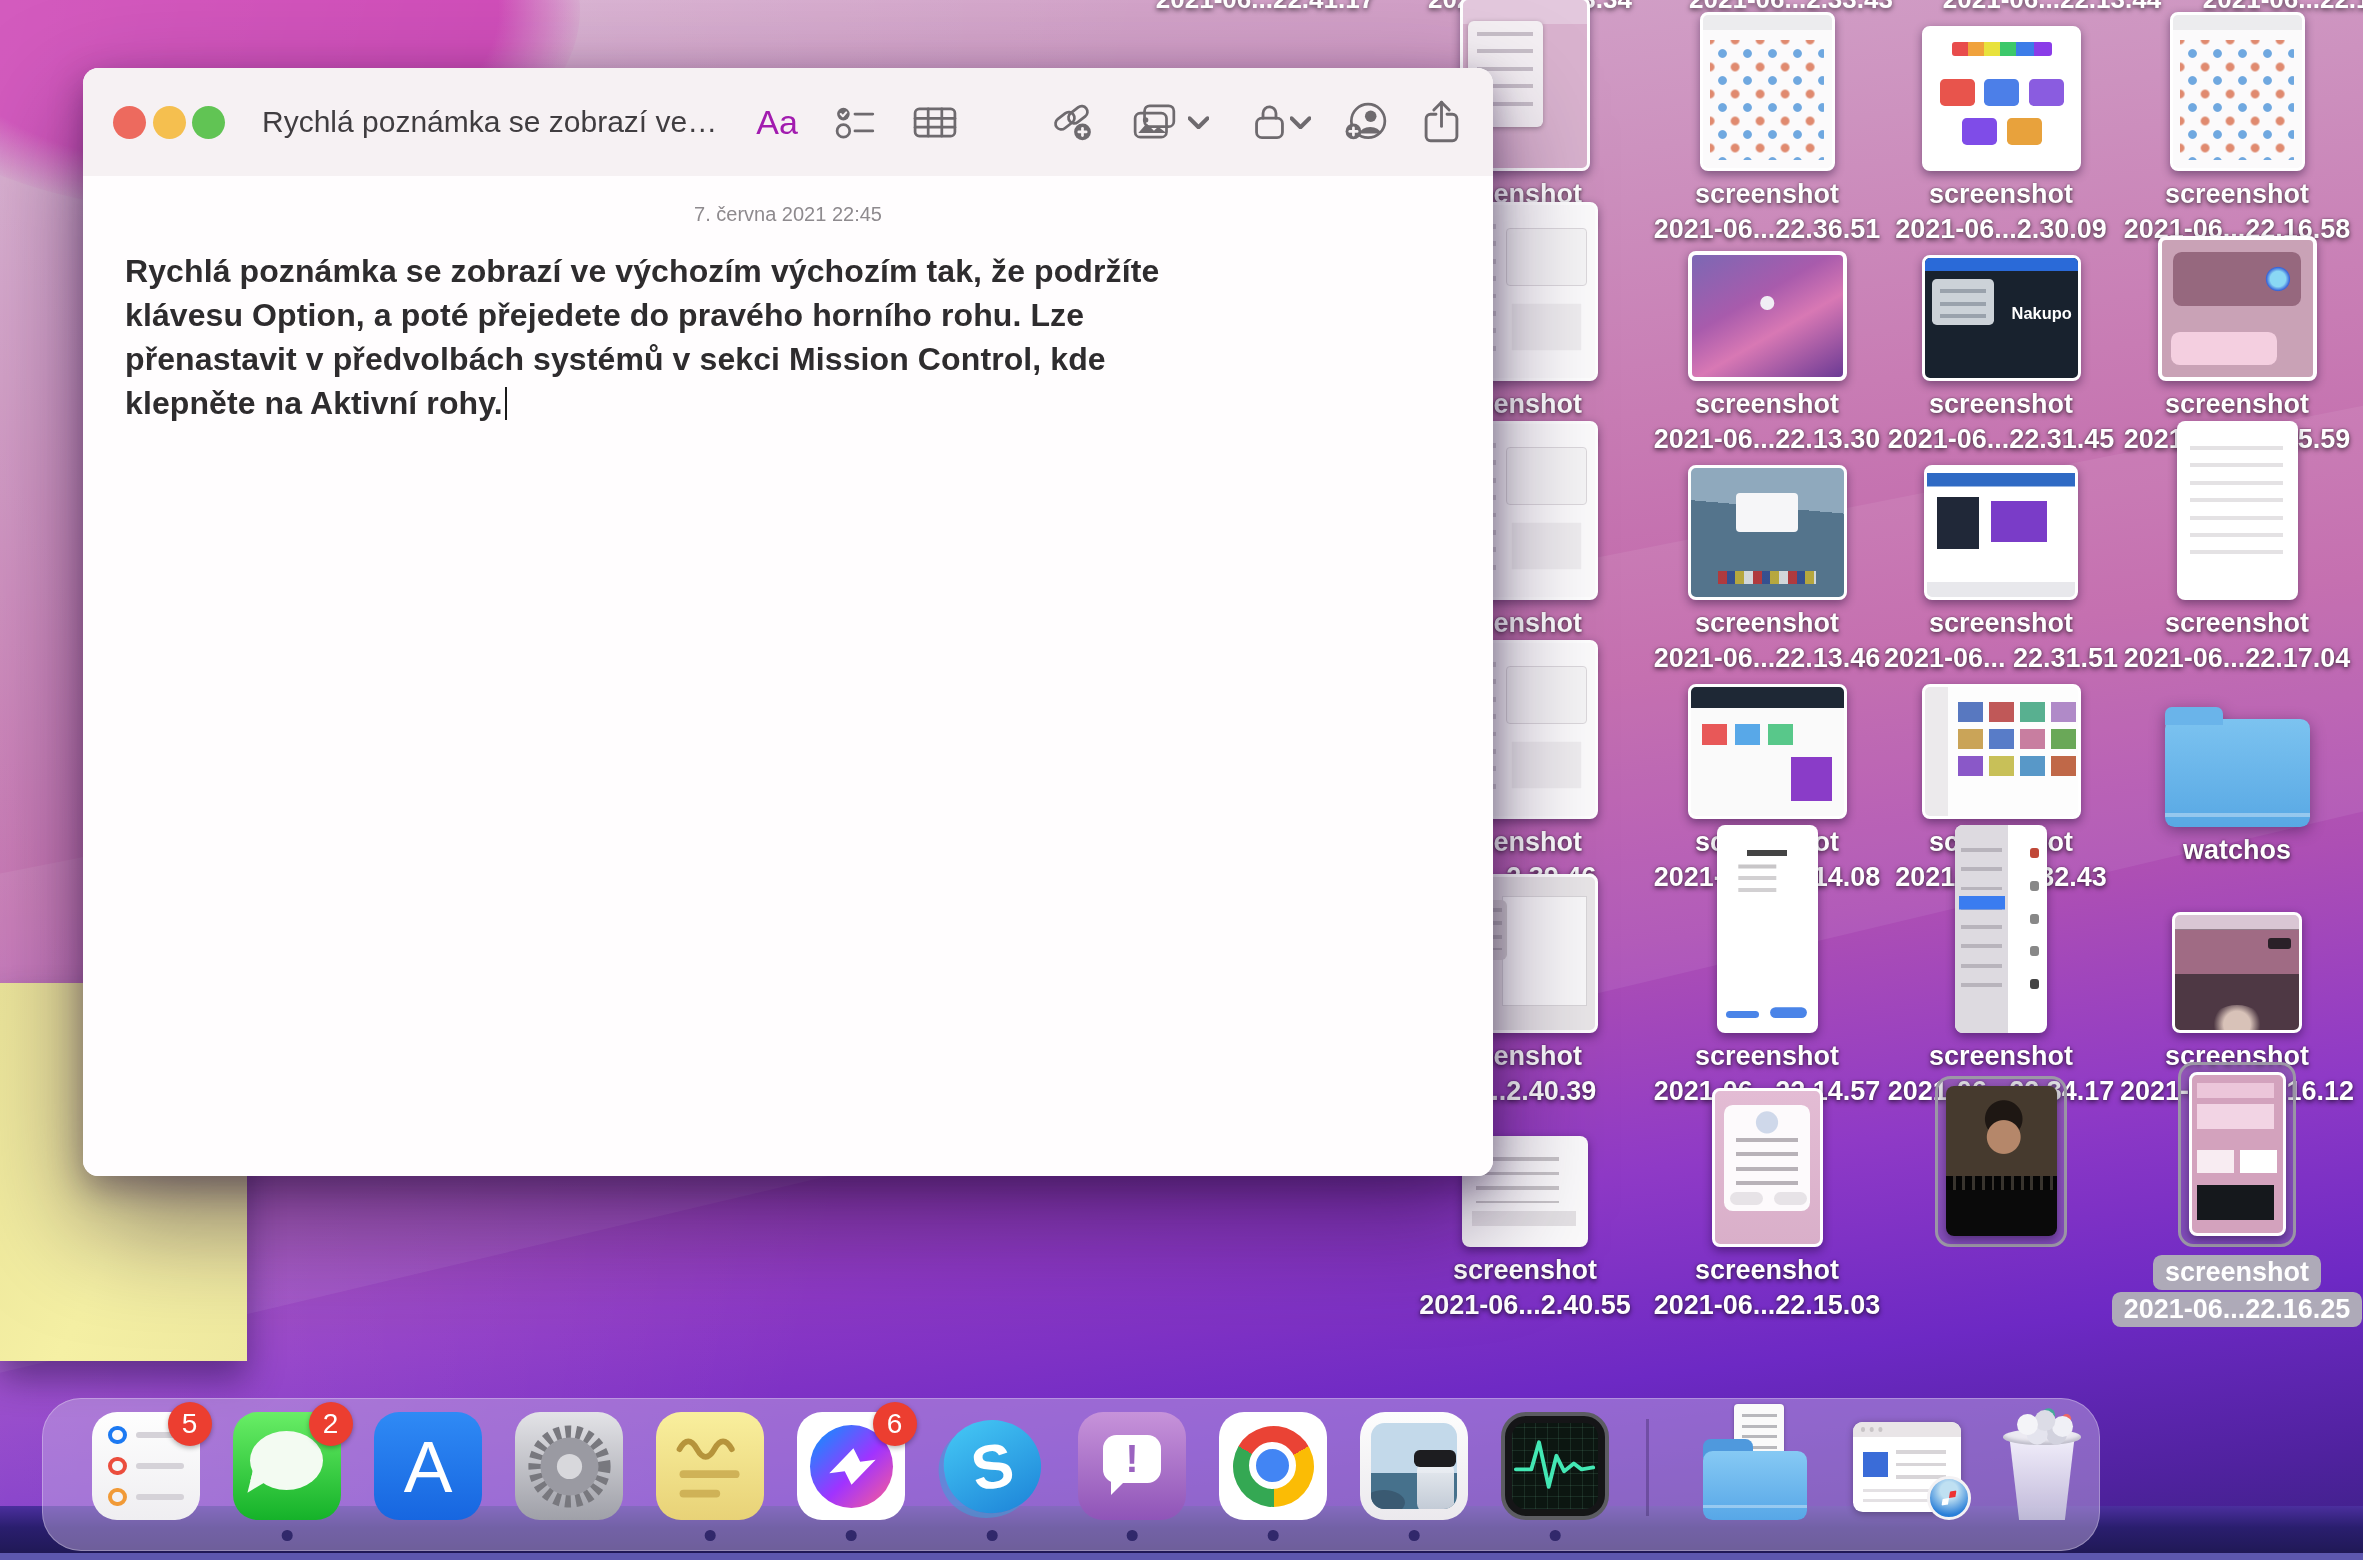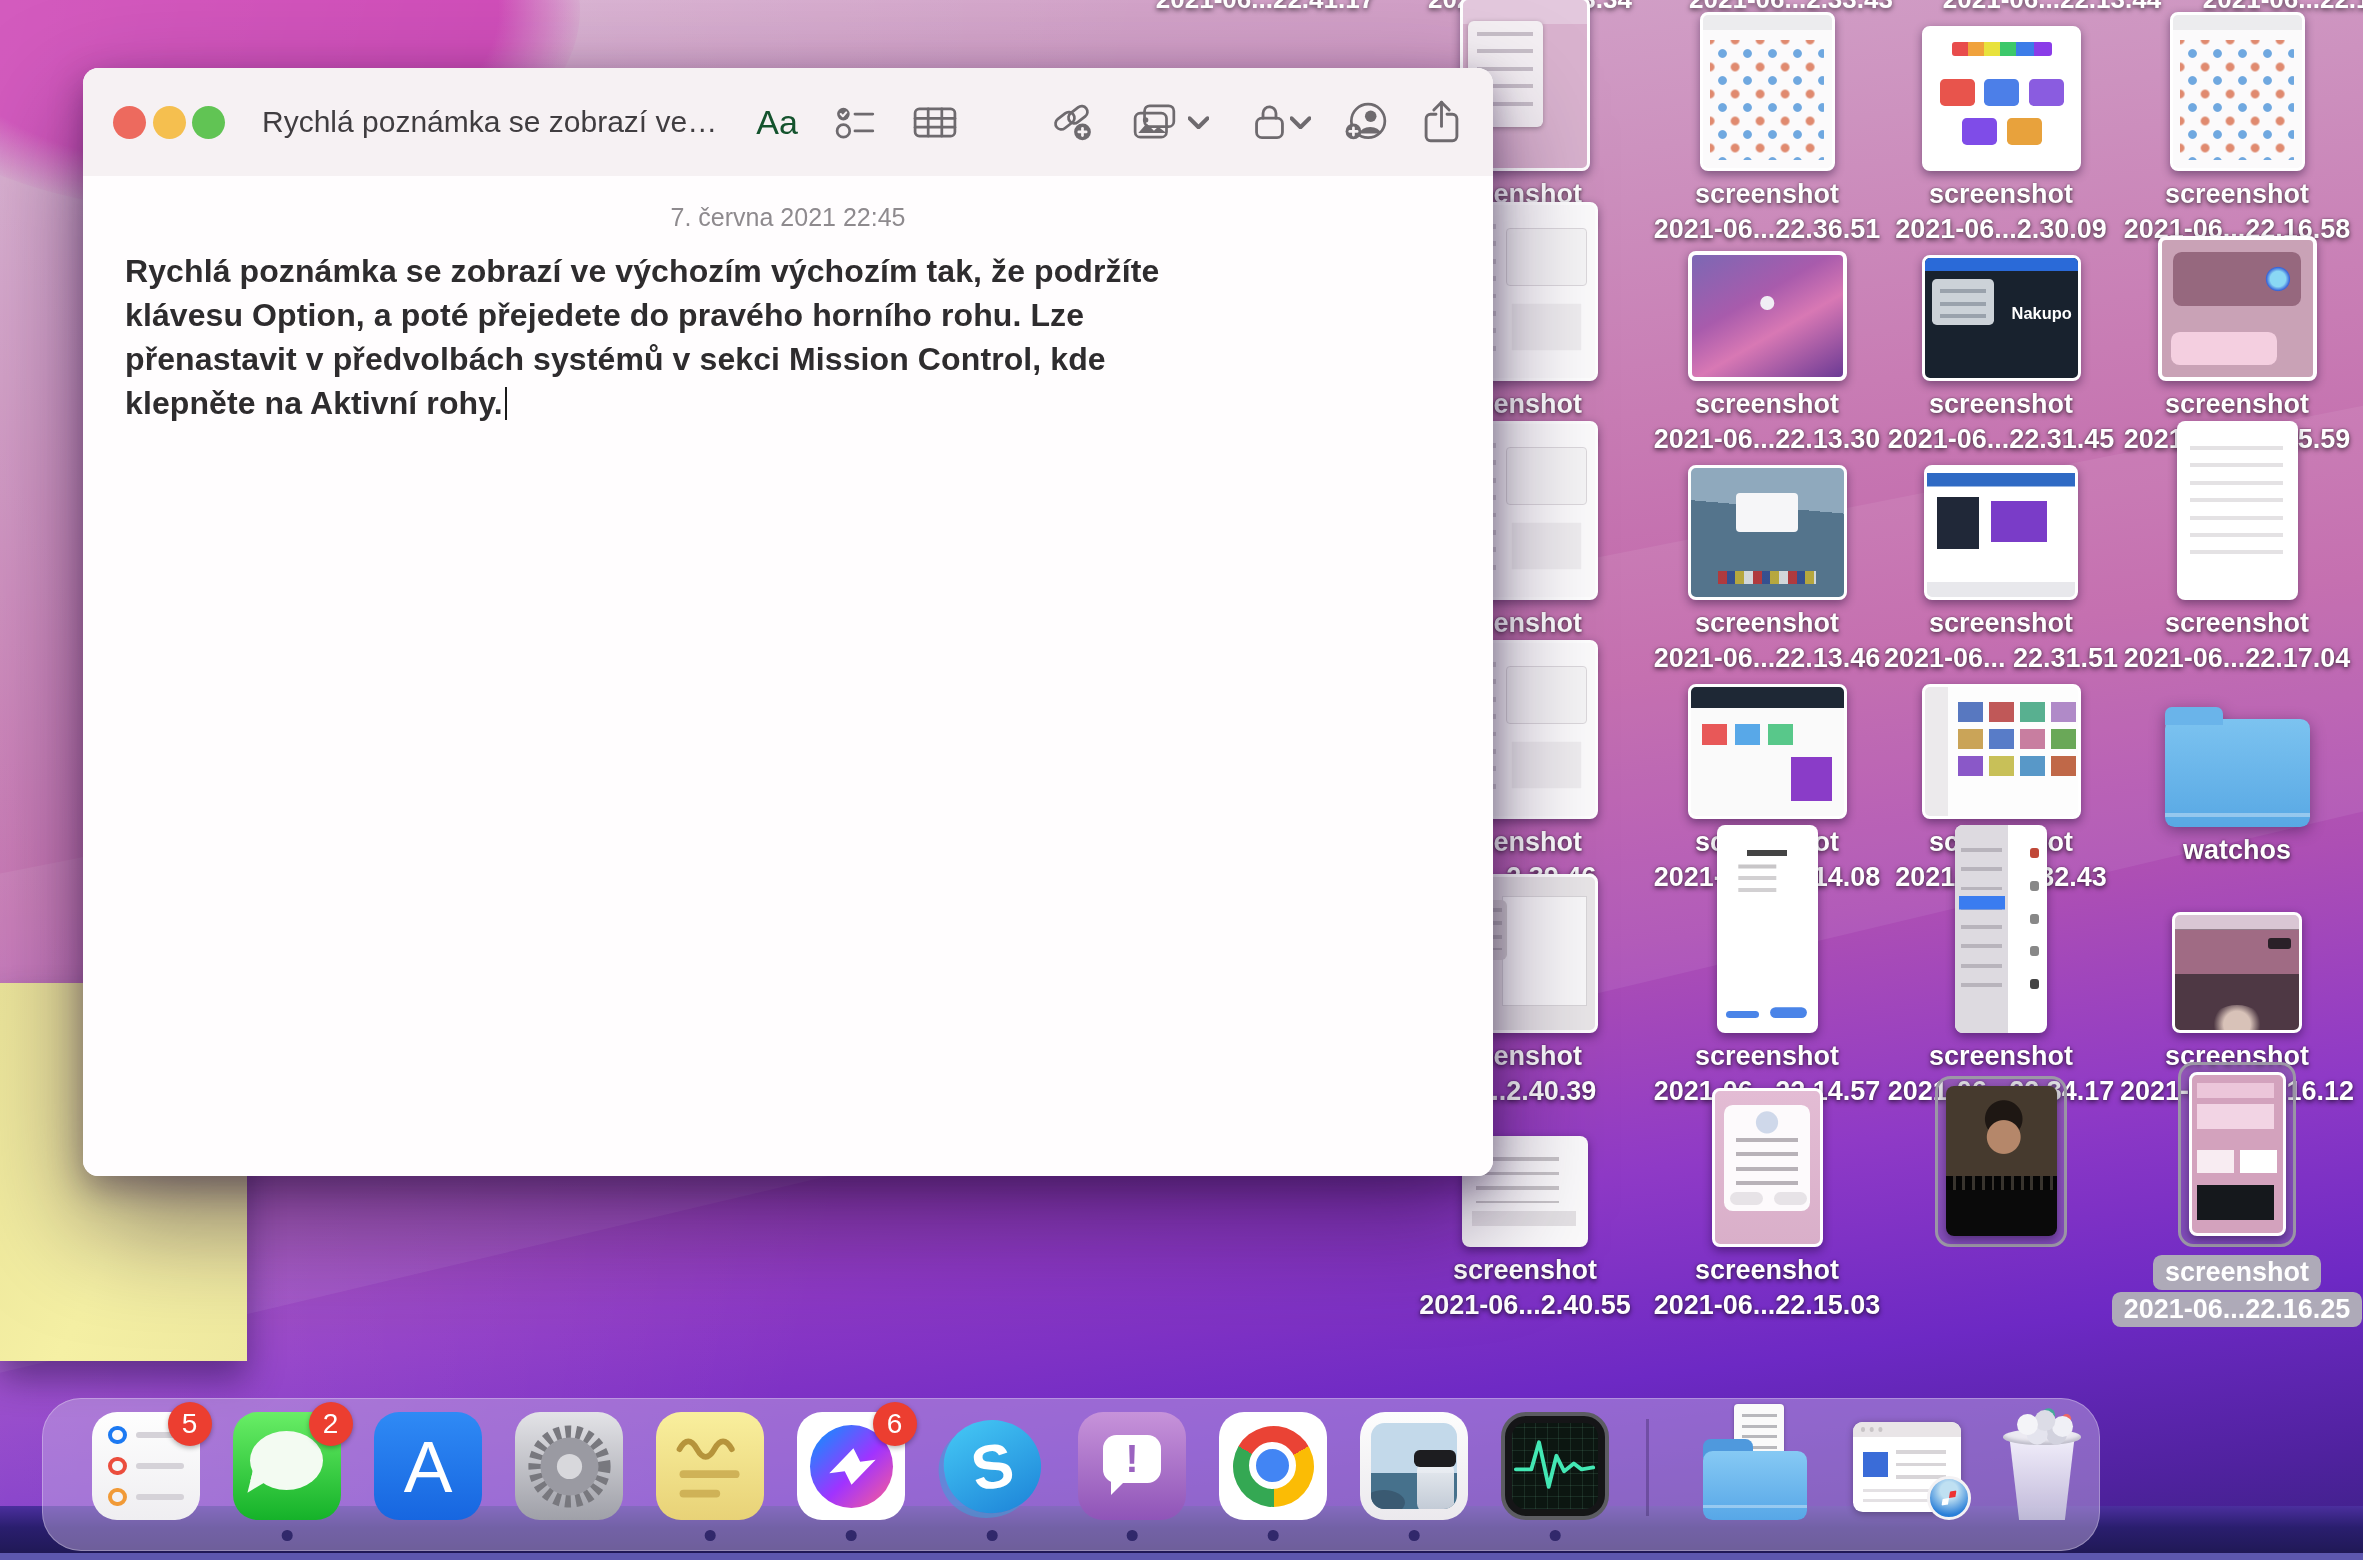--- a/index.html
+++ b/index.html
@@ -159,25 +159,25 @@
   .titlebar{position:absolute;left:0;right:0;top:0;height:108px;border-radius:15.4px 15.4px 0 0;
     background:#f6f1f3;}
   .tl{position:absolute;top:38px;width:33px;height:33px;border-radius:50%;}
   .tl.red{left:30px;background:#ed6a5e;}
   .tl.yellow{left:70px;background:#f5bf4f;}
   .tl.green{left:109px;background:#61c454;}
   .wtitle{position:absolute;left:179px;top:0;height:108px;line-height:108px;
     font-size:30px;font-weight:400;color:#403d40;white-space:nowrap;}
   .tbtn{position:absolute;top:25px;width:62px;height:58px;display:flex;align-items:center;justify-content:center;color:#6e6a6e;}
   .tbtn svg{stroke:#6e6a6e;fill:none;stroke-width:2.6;stroke-linecap:round;stroke-linejoin:round;}
-  .fmt{font-size:34px;font-weight:500;color:#14532d;}
+  .fmt{font-size:34px;font-weight:500;color:#a21caf;}
   .chev{width:25px !important;top:42px;height:25px;}
   .content{position:absolute;left:0;right:0;top:108px;bottom:0;border-radius:0 0 15.4px 15.4px;background:#fffdfe;}
   .ndate{position:absolute;left:0;right:0;top:27px;text-align:center;
-    font-size:25px;color:#8e8a8e;}
+    font-size:20px;color:#8e8a8e;}
   .nbody{position:absolute;left:42px;top:73px;right:58px;
     font-size:32px;font-weight:700;color:#2e2c2e;line-height:44px;letter-spacing:0.1px;}
   .caret{display:inline-block;width:2.9px;height:33px;background:#1a1a1a;vertical-align:-5.8px;margin-left:1.9px;}
 
   
   .dock{position:absolute;inset:0;z-index:60;pointer-events:none;}
   .dock > *{pointer-events:auto;}
   .dockpanel{position:absolute;left:42px;top:1398px;width:2058px;height:153px;border-radius:39px;
     background:rgba(198,174,229,.47);box-shadow:inset 0 0 0 1px rgba(255,255,255,.28);}
   .ditem{position:absolute;top:1412px;width:108px;height:108px;}

